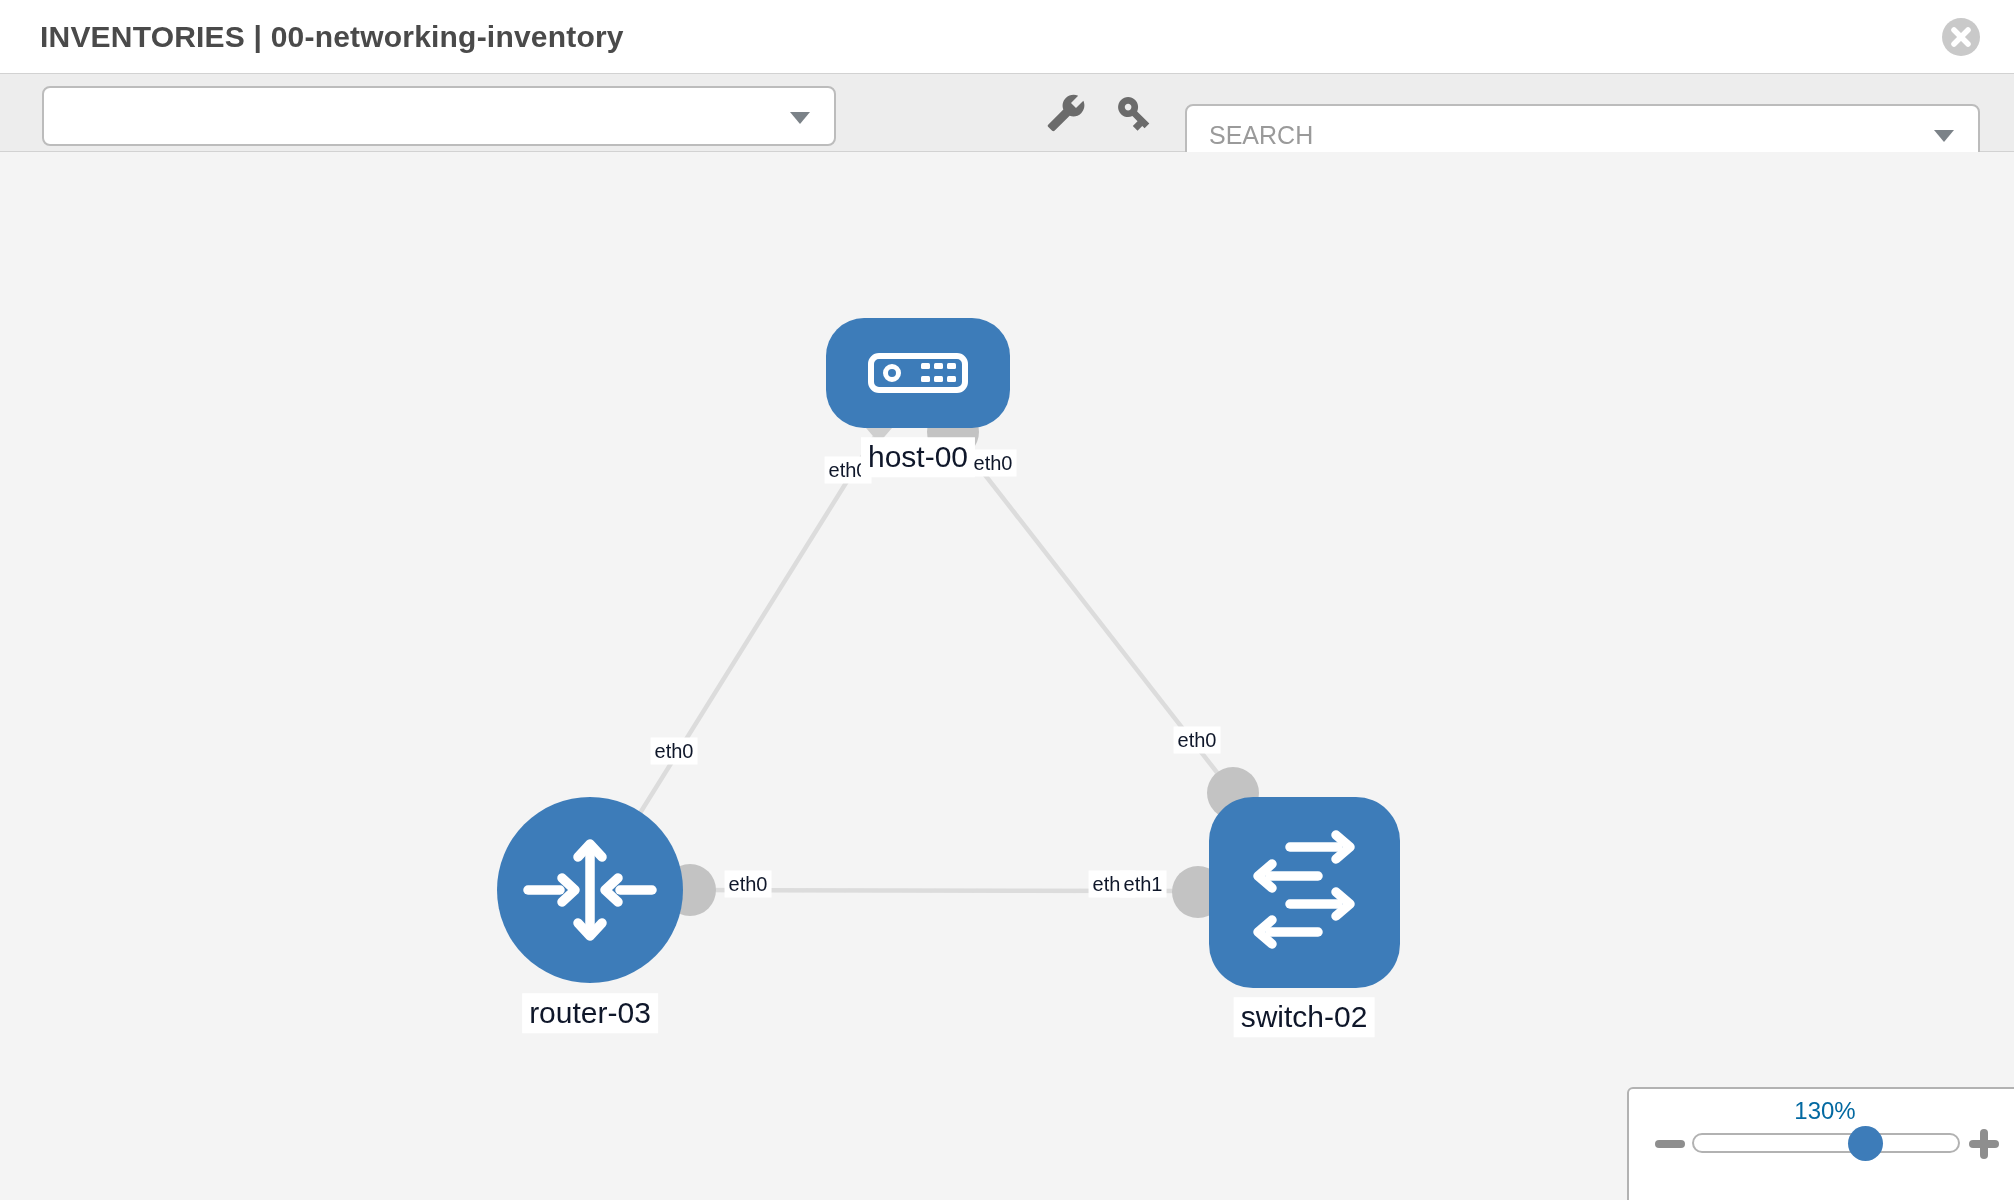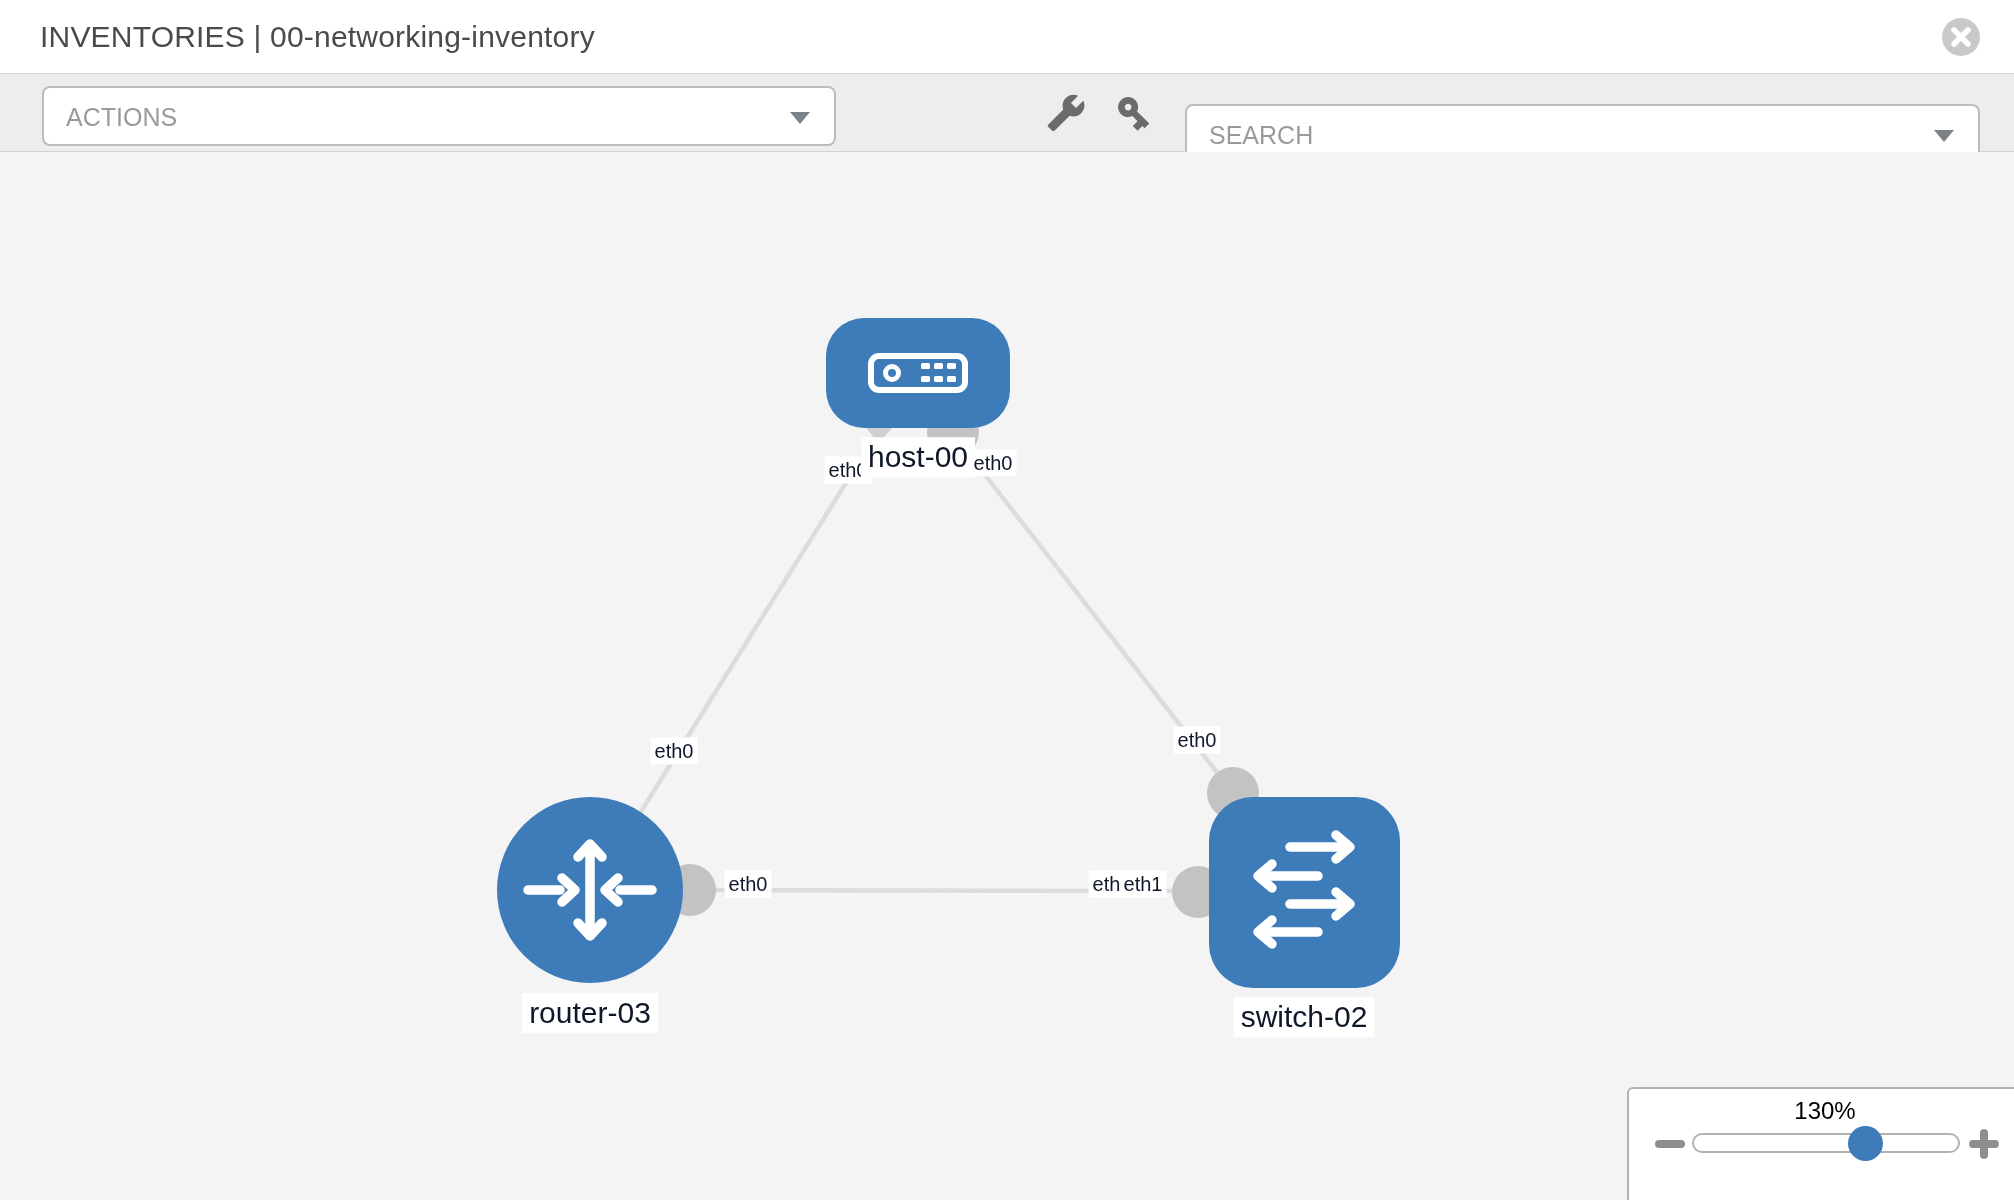--- a/index.html
+++ b/index.html
@@ -3,21 +3,21 @@
 <meta charset="utf-8">
 <style>
   html,body{margin:0;padding:0;background:#fff;}
   .screen{
     position:relative;width:2014px;height:1200px;overflow:hidden;
     font-family:"Liberation Sans",sans-serif;background:#f4f4f4;
   }
   
   .header{position:absolute;left:0;top:0;width:2014px;height:73px;background:#ffffff;}
   .page-title{
-    position:absolute;left:40px;top:20px;font-size:30px;font-weight:400;color:#4a4a4a;
+    position:absolute;left:40px;top:20px;font-size:30px;font-weight:700;color:#4a4a4a;
     letter-spacing:.2px;white-space:nowrap;
   }
   .close-btn{position:absolute;left:1942px;top:18px;width:38px;height:38px;border-radius:50%;
     background:#c9c9c9;cursor:pointer;}
   .close-btn svg{position:absolute;left:9px;top:9px;}
   
   .toolbar{position:absolute;left:0;top:73px;width:2014px;height:79px;background:#ededed;
     border-top:1px solid #d2d2d2;border-bottom:1px solid #d2d2d2;box-sizing:border-box;}
   .combo{position:absolute;top:12px;height:60px;background:#ffffff;border:2px solid #bcbcbc;
     border-radius:8px;box-sizing:border-box;}
@@ -44,21 +44,21 @@
   }
   .lbl-node{font-size:30px;padding:1px 7px;}
   .lbl-if{font-size:20px;padding:1px 4px;}
   .lbl-behind{z-index:9;}
   
   .zoom-panel{
     position:absolute;left:1627px;top:1087px;width:400px;height:130px;background:#ffffff;
     border:2px solid #b2b2b2;border-radius:6px 0 0 0;box-sizing:border-box;z-index:20;
   }
   .zoom-level{position:absolute;left:126px;top:8px;width:140px;text-align:center;
-    font-size:24px;color:#000000;}
+    font-size:24px;color:#0369a1;}
   .zoom-minus{position:absolute;left:26px;top:51px;width:30px;height:8px;background:#8e8e8e;
     border-radius:4px;cursor:pointer;}
   .zoom-plus{position:absolute;left:340px;top:40px;width:30px;height:30px;cursor:pointer;}
   .zoom-plus .h{position:absolute;left:0;top:11px;width:30px;height:8px;background:#8e8e8e;border-radius:4px;}
   .zoom-plus .v{position:absolute;left:11px;top:0;width:8px;height:30px;background:#8e8e8e;border-radius:4px;}
   .zoom-track{
     position:absolute;left:63px;top:44px;width:268px;height:20px;background:#ffffff;
     border:2px solid #b2b2b2;border-radius:12px;box-sizing:border-box;cursor:pointer;
   }
   .zoom-knob{
@@ -76,21 +76,20 @@
     <div class="close-btn">
       <svg width="20" height="20" viewBox="0 0 20 20">
         <line x1="3" y1="3" x2="17" y2="17" stroke="#fff" stroke-width="5.5" stroke-linecap="round"></line>
         <line x1="17" y1="3" x2="3" y2="17" stroke="#fff" stroke-width="5.5" stroke-linecap="round"></line>
       </svg>
     </div>
   </div>
 
   <div class="toolbar">
     <div class="combo combo-actions">
-      <input readonly="" placeholder="ACTIONS" style="">
       <div class="caret"></div>
     </div>
 
     <div class="tool-btn tool-wrench">
       <svg width="40" height="40" viewBox="0 0 24 24">
         <path fill="#6b6b6b" transform="translate(24,0) scale(-1,1)" d="M22.7 19l-9.1-9.1c.9-2.3.4-5-1.5-6.9-2-2-5-2.4-7.4-1.3L9 6 6 9 1.6 4.7C.4 7.1.9 10.1 2.9 12.1c1.9 1.9 4.6 2.4 6.9 1.5l9.1 9.1c.4.4 1 .4 1.4 0l2.3-2.3c.5-.4.5-1.1.1-1.4z"></path>
       </svg>
     </div>
     <div class="tool-btn tool-key">
       <svg width="40" height="40" viewBox="0 0 24 24">

